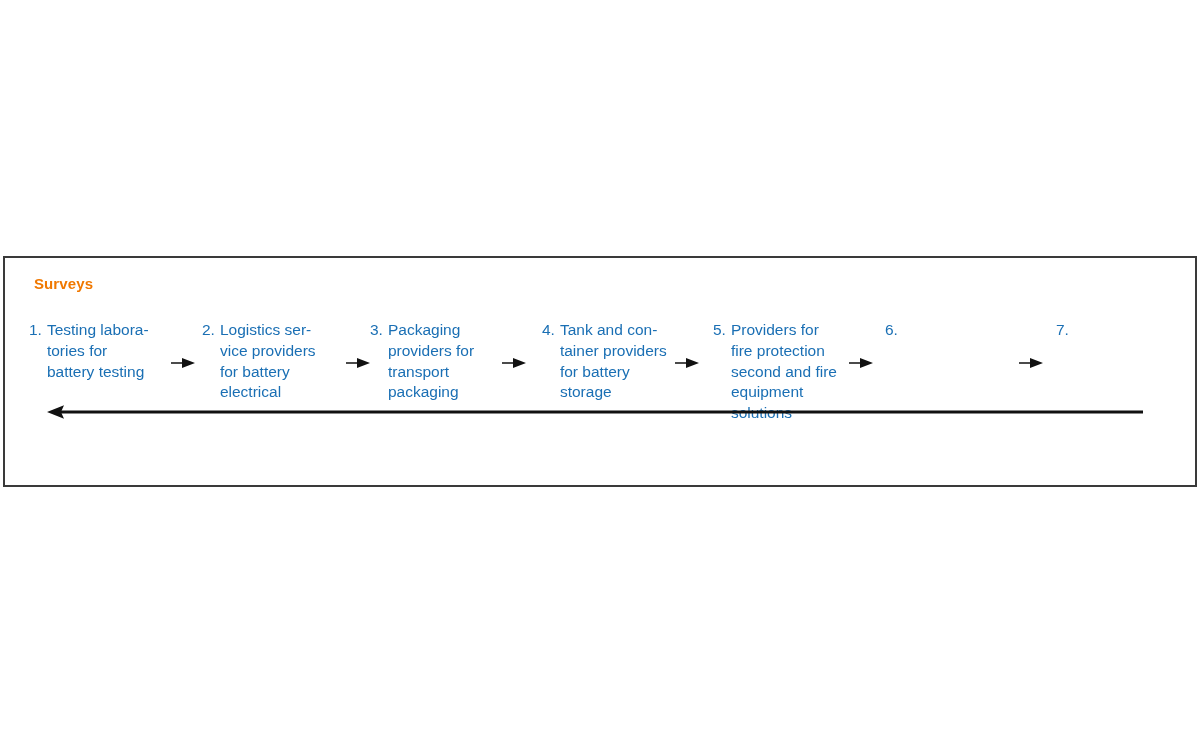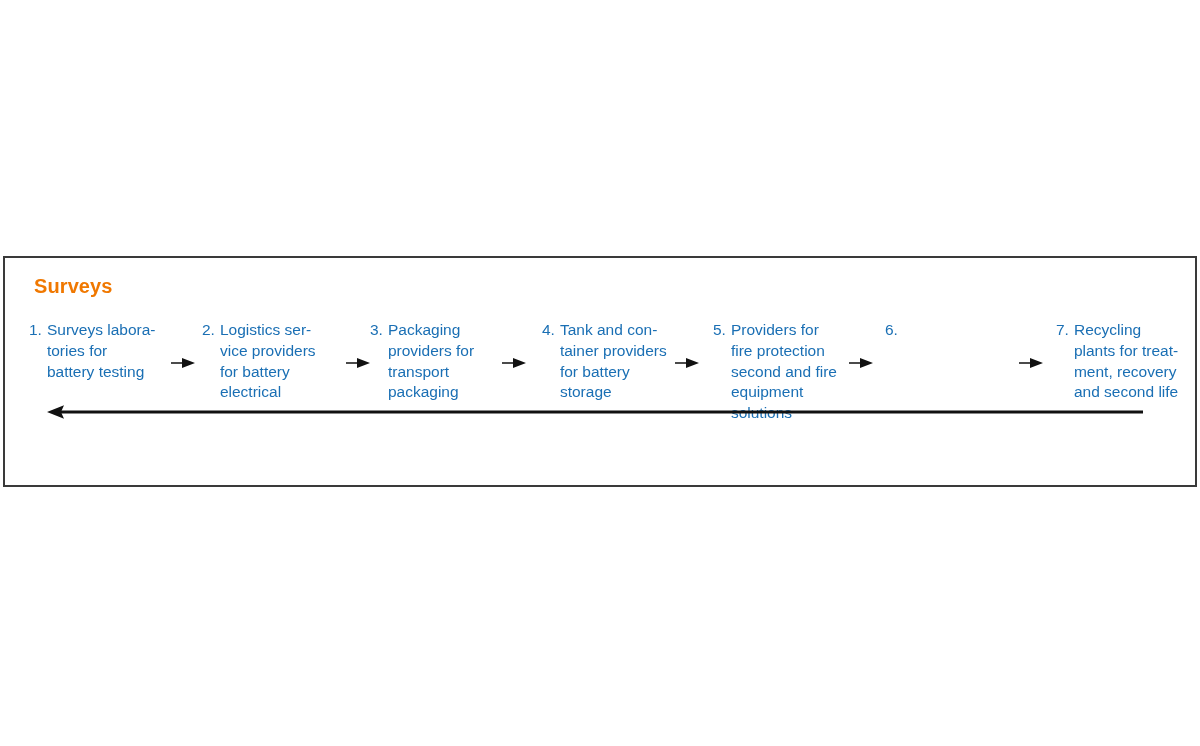--- a/index.html
+++ b/index.html
@@ -26,21 +26,21 @@
     box-sizing: border-box;
     border: 2px solid #3a3a3a;
     background: #ffffff;
   }
 
   
   #panel-title {
     position: absolute;
     left: 29px;
     top: 17px;
-    font-size: 20px;
+    font-size: 15px;
     font-weight: bold;
     color: #f07800;
     letter-spacing: 0.1px;
     white-space: nowrap;
   }
 
   
   #steps-row {
     position: absolute;
     left: 0;
@@ -107,21 +107,21 @@
 
 <div id="diagram-panel">
 
   <div id="panel-title">Surveys</div>
 
   <div id="steps-row">
 
     <div class="step step-1">
       <span class="step-number">1.</span>
       <span class="step-text">
-        <span class="ln">Surveys labora-</span>
+        <span class="ln">Testing labora-</span>
         <span class="ln">tories for</span>
         <span class="ln">battery testing</span>
       </span>
     </div>
 
     <div class="step step-2">
       <span class="step-number">2.</span>
       <span class="step-text">
         <span class="ln">Logistics ser-</span>
         <span class="ln">vice providers</span>
@@ -160,26 +160,20 @@
         <span class="ln">solutions</span>
       </span>
     </div>
 
     <div class="step step-6">
       <span class="step-number">6.</span>
     </div>
 
     <div class="step step-7">
       <span class="step-number">7.</span>
-      <span class="step-text">
-        <span class="ln">Recycling</span>
-        <span class="ln">plants for treat-</span>
-        <span class="ln">ment, recovery</span>
-        <span class="ln">and second life</span>
-      </span>
     </div>
 
     <div class="connector c1">
       <svg width="26" height="18" viewBox="0 0 26 18" aria-hidden="true">
         <path d="M0 8.2 H11 V4 L24 9 L11 14 V9.8 H0 Z" fill="#111111"></path>
       </svg>
     </div>
     <div class="connector c2">
       <svg width="26" height="18" viewBox="0 0 26 18" aria-hidden="true">
         <path d="M0 8.2 H11 V4 L24 9 L11 14 V9.8 H0 Z" fill="#111111"></path>

